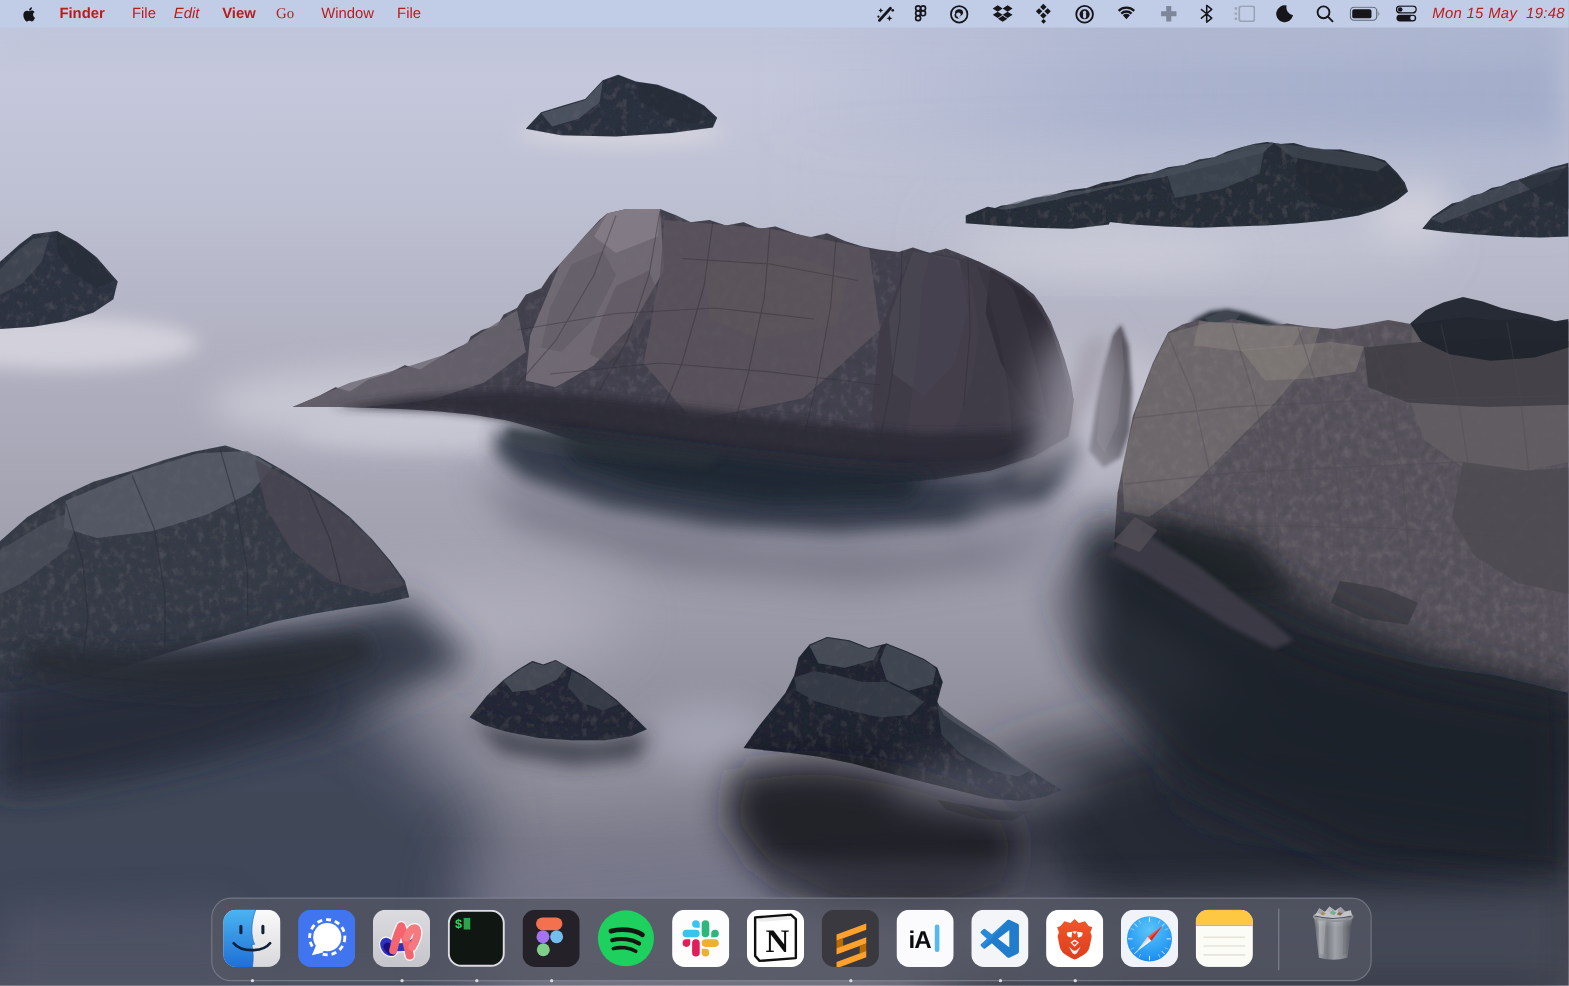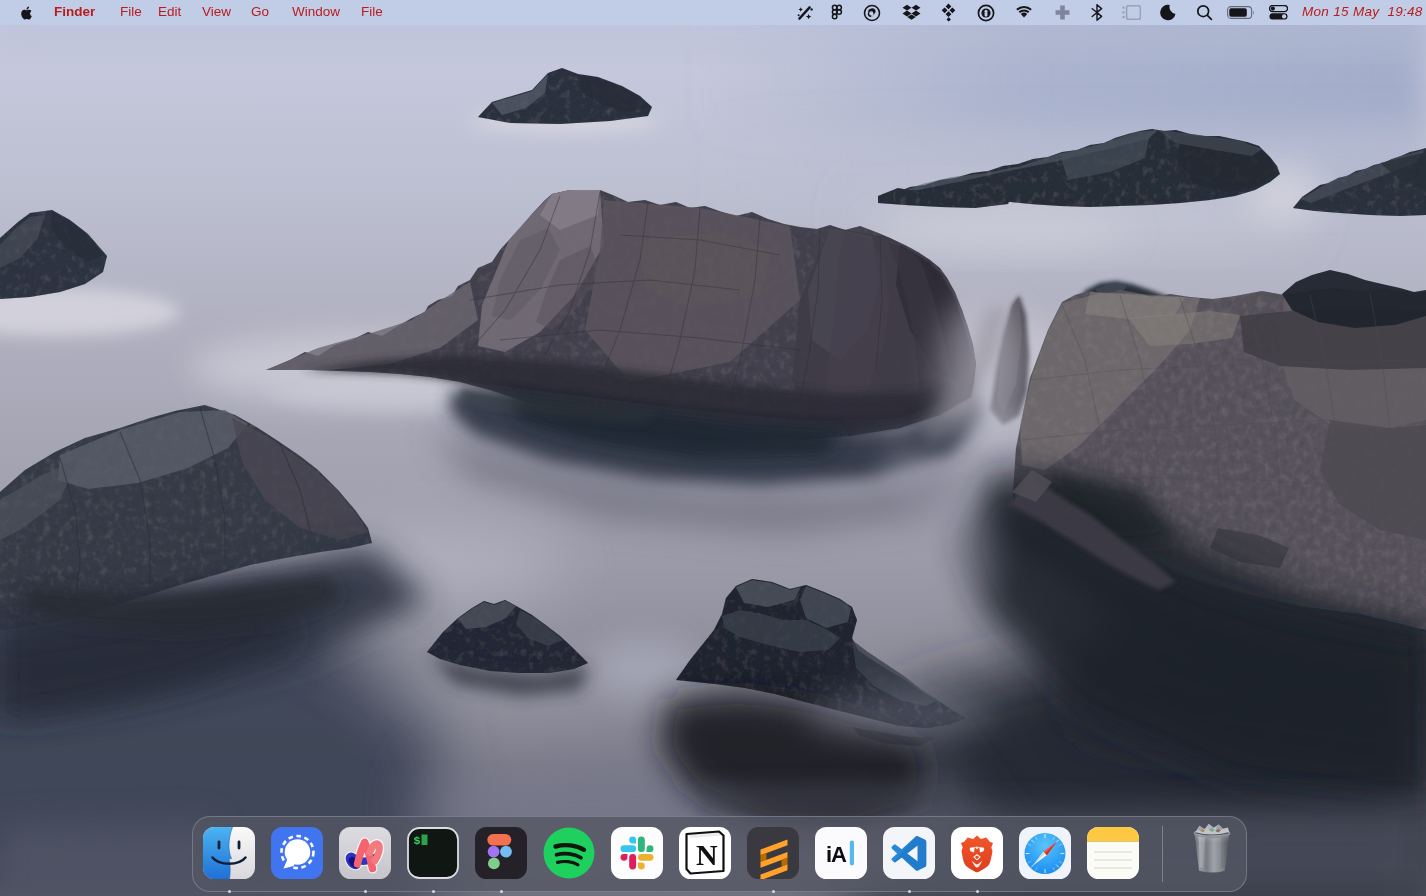--- a/index.html
+++ b/index.html
@@ -237,23 +237,23 @@
 <path d="M0,826 L210,820 L230,896 L0,896 Z" fill="#555869" opacity="0.65" filter="url(#b16)"></path>
 <path d="M700,782 L950,780 L960,814 L700,814 Z" fill="#40434f" opacity="0.5" filter="url(#b8)"></path>
 </svg>
 
 <div id="menubar">
   <svg style="position:absolute;left:20px;top:4.5px" width="13" height="16" viewBox="0 0 24 24">
     <path fill="#15151a" d="M12.152 6.896c-.948 0-2.415-1.078-3.96-1.04-2.04.027-3.91 1.183-4.961 3.014-2.117 3.675-.546 9.103 1.519 12.09 1.013 1.454 2.208 3.09 3.792 3.031 1.52-.065 2.09-.987 3.935-.987 1.831 0 2.35.987 3.96.948 1.637-.026 2.676-1.48 3.676-2.948 1.156-1.688 1.636-3.325 1.662-3.415-.039-.013-3.182-1.221-3.22-4.857-.026-3.04 2.48-4.494 2.597-4.559-1.429-2.09-3.623-2.324-4.39-2.376-2-.156-3.675 1.09-4.61 1.09zM15.53 3.83c.843-1.012 1.4-2.427 1.245-3.83-1.207.052-2.662.805-3.532 1.818-.78.896-1.454 2.338-1.273 3.714 1.338.104 2.715-.688 3.559-1.701"></path>
   </svg>
   <span style="position:absolute;left:54px;top:4px;font-weight:bold;">Finder</span>
   <span style="position:absolute;left:120px;top:4px;">File</span>
-  <span style="position:absolute;left:158px;top:4px;">Edit</span>
-  <span style="position:absolute;left:202px;top:4px;">View</span>
-  <span style="position:absolute;left:251px;top:4px;">Go</span>
+  <span style="position:absolute;left:158px;top:4px;font-style:italic;">Edit</span>
+  <span style="position:absolute;left:202px;top:4px;font-weight:bold;">View</span>
+  <span style="position:absolute;left:251px;top:4px;font-family:Liberation Serif, serif;">Go</span>
   <span style="position:absolute;left:292px;top:4px;text-align:center;">Window</span>
   <span style="position:absolute;left:361px;top:4px;">File</span>
 
   <svg style="position:absolute;left:796px;top:4px" width="18" height="18" viewBox="0 0 18 18" fill="none" stroke="#15151a">
     <line x1="3.5" y1="14.5" x2="13.5" y2="3.5" stroke-width="2.6" stroke-linecap="round"></line>
     <path d="M4.7,3.2 l0.7,1.6 1.6,0.7 -1.6,0.7 -0.7,1.6 -0.7,-1.6 -1.6,-0.7 1.6,-0.7 Z" fill="#15151a" stroke="none"></path>
     <path d="M12.6,9.9 l0.8,1.9 1.9,0.8 -1.9,0.8 -0.8,1.9 -0.8,-1.9 -1.9,-0.8 1.9,-0.8 Z" fill="#15151a" stroke="none"></path>
     <circle cx="15.6" cy="5.4" r="1.2" fill="#15151a" stroke="none"></circle>
     <circle cx="2.6" cy="11.2" r="1.0" fill="#15151a" stroke="none"></circle>
   </svg>

